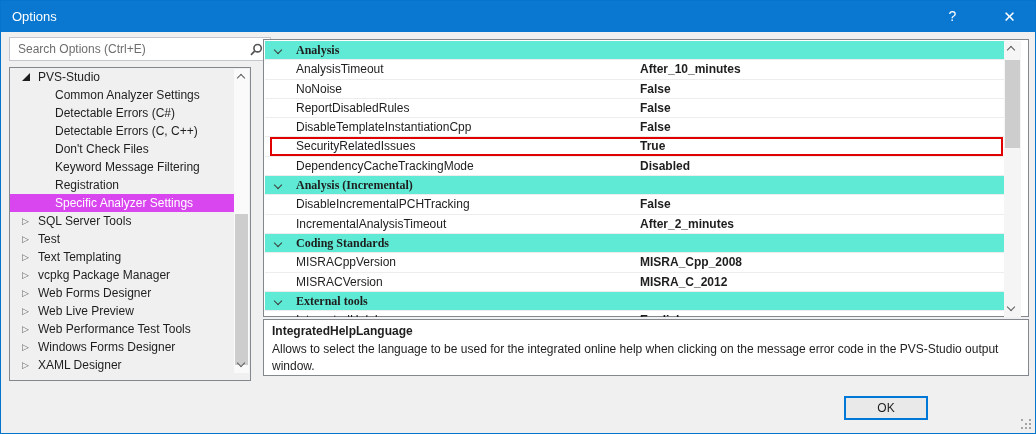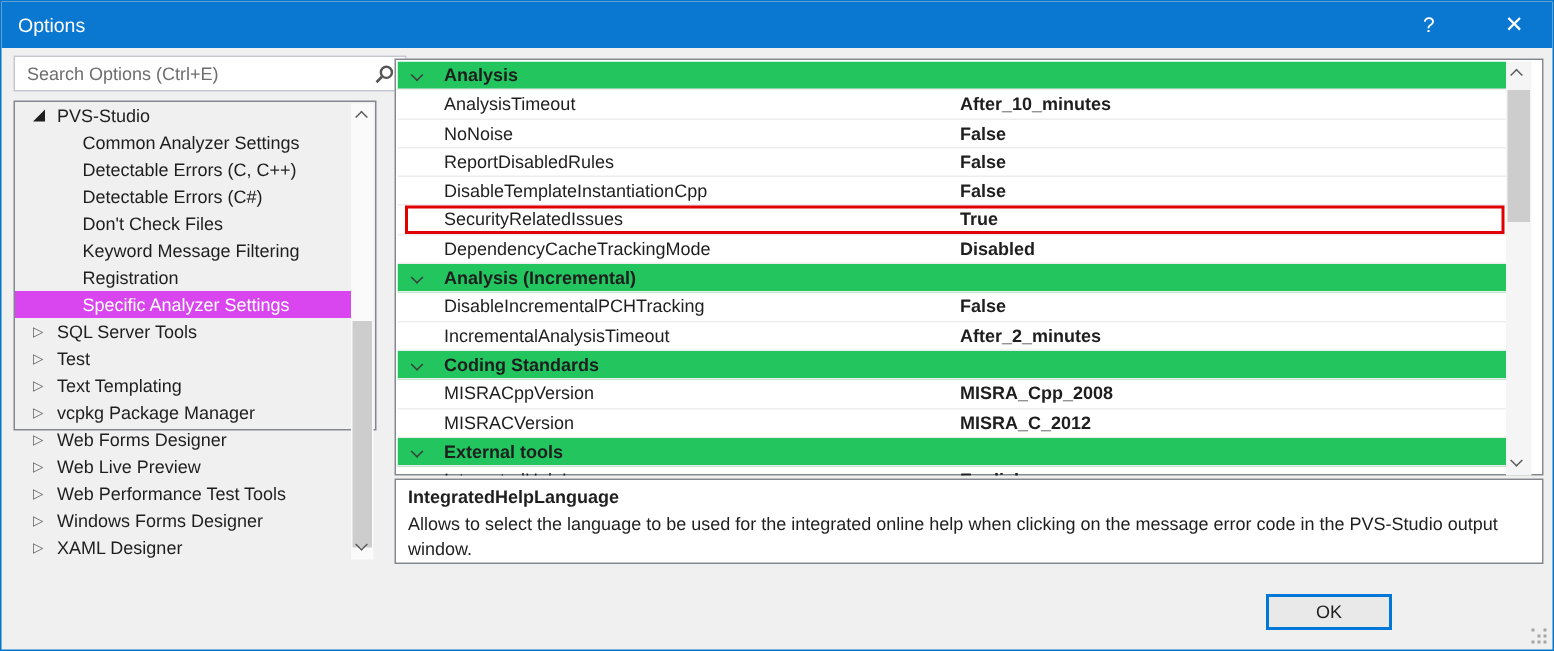--- a/index.html
+++ b/index.html
@@ -19,21 +19,21 @@
 
   
   .searchbox { position:absolute; left:8px; top:36px; width:262px; height:24px; background:#ffffff;
                border:1px solid #c3c6cf; }
   .searchbox input { position:absolute; left:0; top:0; width:206px; height:22px; border:none; outline:none;
                      padding:0 0 0 8px; font-family:"Liberation Sans", sans-serif; font-size:12px; color:#1e1e1e; background:transparent; }
   .searchbox input::placeholder { color:#6e6e6e; opacity:1; }
   .search-ic { position:absolute; right:7px; top:5px; width:13px; height:13px; }
 
   
-  .treepanel { position:absolute; left:8px; top:66px; width:242px; height:220px;
+  .treepanel { position:absolute; left:8px; top:66px; width:242px; height:314px;
                background:#f0f0f0; border:1px solid #83878e; }
   .tree-item { position:relative; height:18px; line-height:18px; width:224px; white-space:nowrap; cursor:default; }
   .tree-item.selected { background:#d946ef; color:#ffffff; }
   .exp-tri { position:absolute; left:12px; top:5px; width:0; height:0;
              border-left:8px solid transparent; border-bottom:8px solid #1e1e1e; }
   .col-tri { position:absolute; left:12px; top:0; color:#646465; font-size:9px; line-height:18px; }
   .lbl0 { padding-left:28px; display:inline-block; }
   .lbl1 { padding-left:45px; display:inline-block; }
 
   
@@ -42,21 +42,21 @@
   .thumb { position:absolute; left:1px; width:13px; background:#cdcdcd; }
   .chev { position:absolute; width:6px; height:6px; border-right:1.6px solid #5b5b5b; border-bottom:1.6px solid #5b5b5b; }
   .chev.up { transform:rotate(-135deg); left:4px; }
   .chev.down { transform:rotate(45deg); left:4px; }
 
   
   .gridpanel { position:absolute; left:262px; top:38px; width:766px; height:278px;
                background:#ffffff; border:1px solid #83878e; }
   .grid-rows { position:absolute; left:1px; top:1px; width:740px; height:276px; overflow:hidden; }
   .grow { position:relative; height:19.3px; border-bottom:1px solid #ededed; }
-  .grow.cat { background:#22c55e; }
+  .grow.cat { background:#5eead4;font-family:Liberation Serif, serif; }
   .gl { position:absolute; left:31px; top:0; line-height:19px; }
   .cat-l { font-weight:bold; }
   .gv { position:absolute; left:375px; top:0; line-height:19px; font-weight:bold; }
   .cat-chev { position:absolute; left:10px; top:6px; width:6px; height:6px;
               border-right:1.6px solid #3c3c3c; border-bottom:1.6px solid #3c3c3c; transform:rotate(45deg); }
   .grow.hl::after { content:""; position:absolute; left:5px; right:2px; top:0; bottom:0;
                     border:2px solid #e00000; pointer-events:none; }
   .grid-scroll { position:absolute; right:7px; top:1px; width:17px; height:276px; background:#f5f5f5; }
   .grid-scroll .thumb { width:15px; }
 
@@ -98,24 +98,24 @@
 
   <div class="treepanel">
     <div class="tree-item">
       <span class="exp-tri"></span>
       <span class="lbl0">PVS-Studio</span>
     </div>
     <div class="tree-item">
       <span class="lbl1">Common Analyzer Settings</span>
     </div>
     <div class="tree-item">
+      <span class="lbl1">Detectable Errors (C#)</span>
+    </div>
+    <div class="tree-item">
       <span class="lbl1">Detectable Errors (C, C++)</span>
-    </div>
-    <div class="tree-item">
-      <span class="lbl1">Detectable Errors (C#)</span>
     </div>
     <div class="tree-item">
       <span class="lbl1">Don't Check Files</span>
     </div>
     <div class="tree-item">
       <span class="lbl1">Keyword Message Filtering</span>
     </div>
     <div class="tree-item">
       <span class="lbl1">Registration</span>
     </div>

